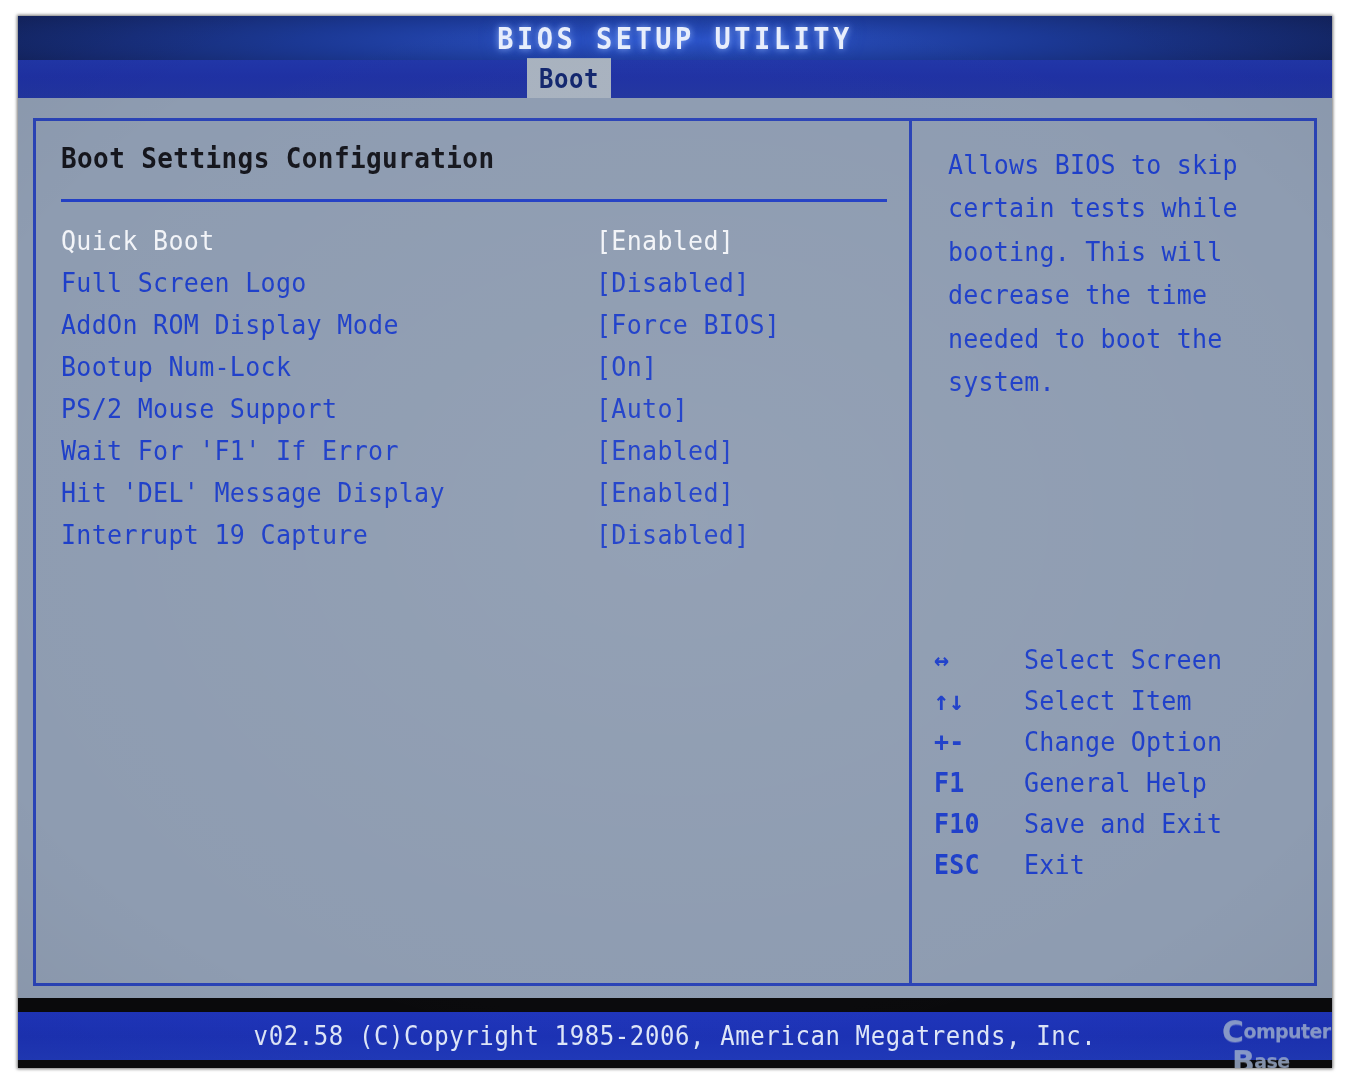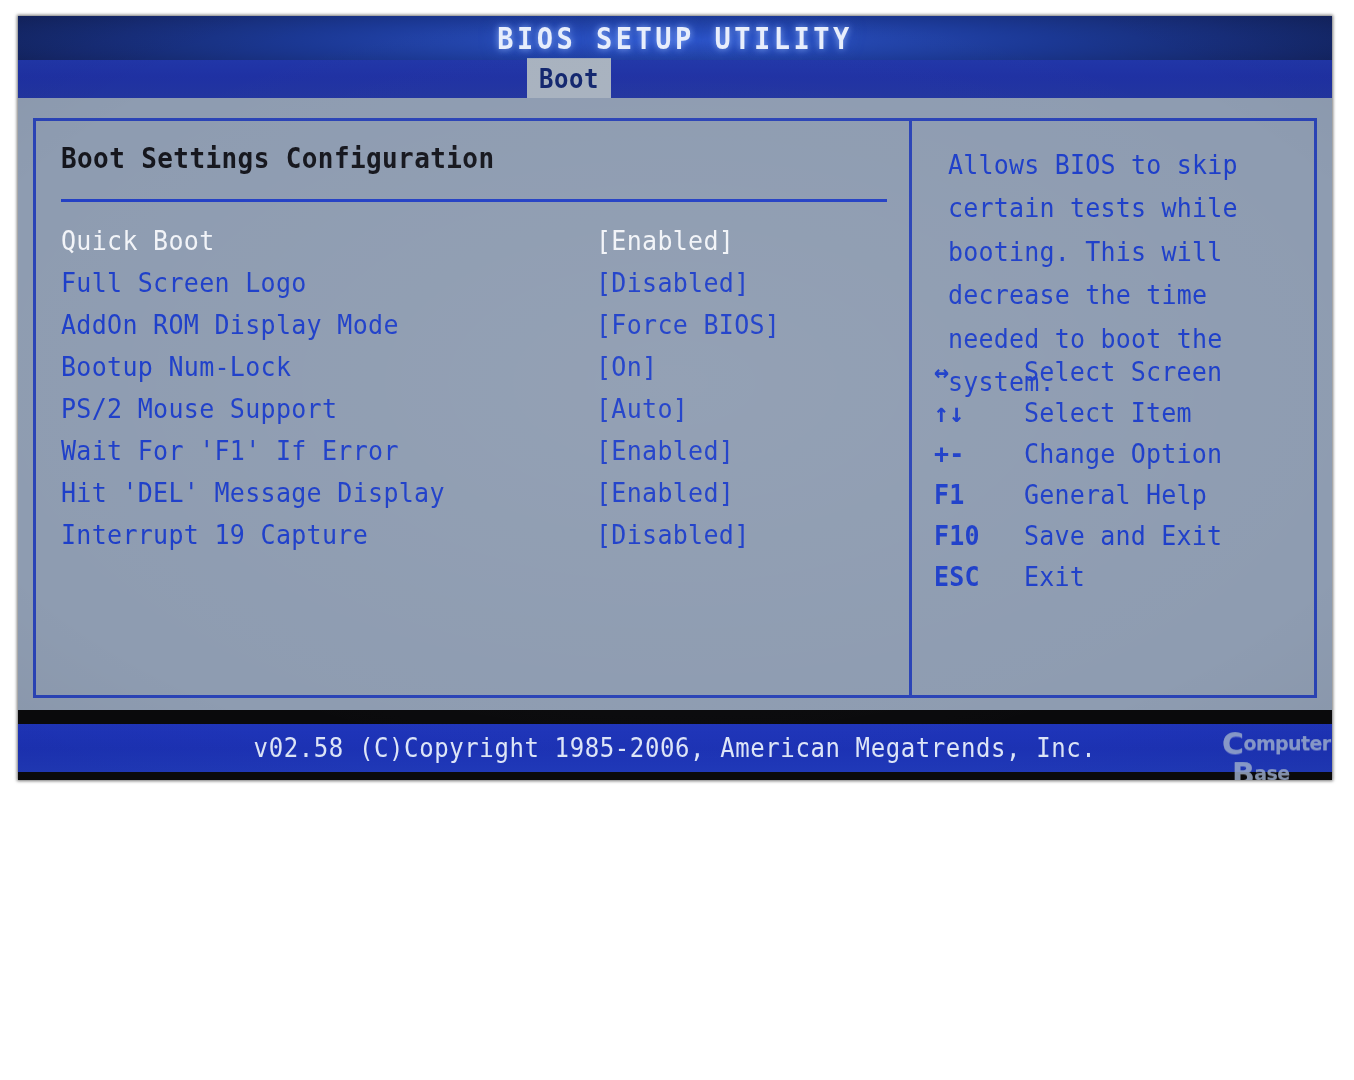--- a/index.html
+++ b/index.html
@@ -14,21 +14,21 @@
     overflow: hidden;
     font-family: "DejaVu Sans Mono", "Liberation Mono", monospace;
   }
 
   
   #photo {
     position: absolute;
     left: 18px;
     top: 16px;
     width: 1314px;
-    height: 764px;
+    height: 1052px;
     background: #0a0a0c;
     box-shadow: 0 0 3px 1px rgba(0,0,0,.55);
     overflow: hidden;
   }
   
   #vignette {
     position: absolute;
     inset: 0;
     pointer-events: none;
     z-index: 90;

